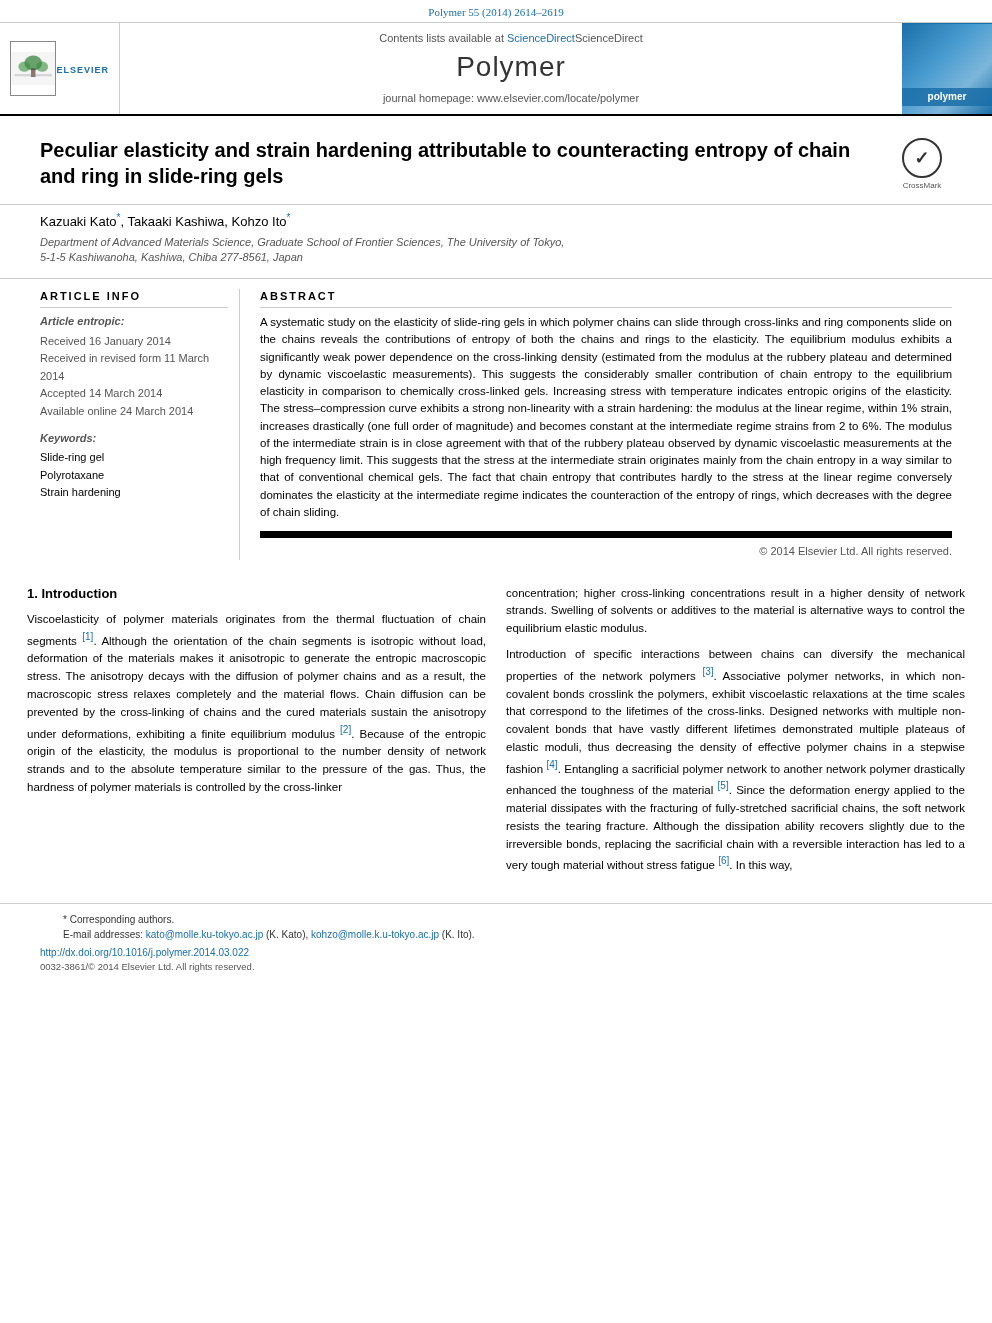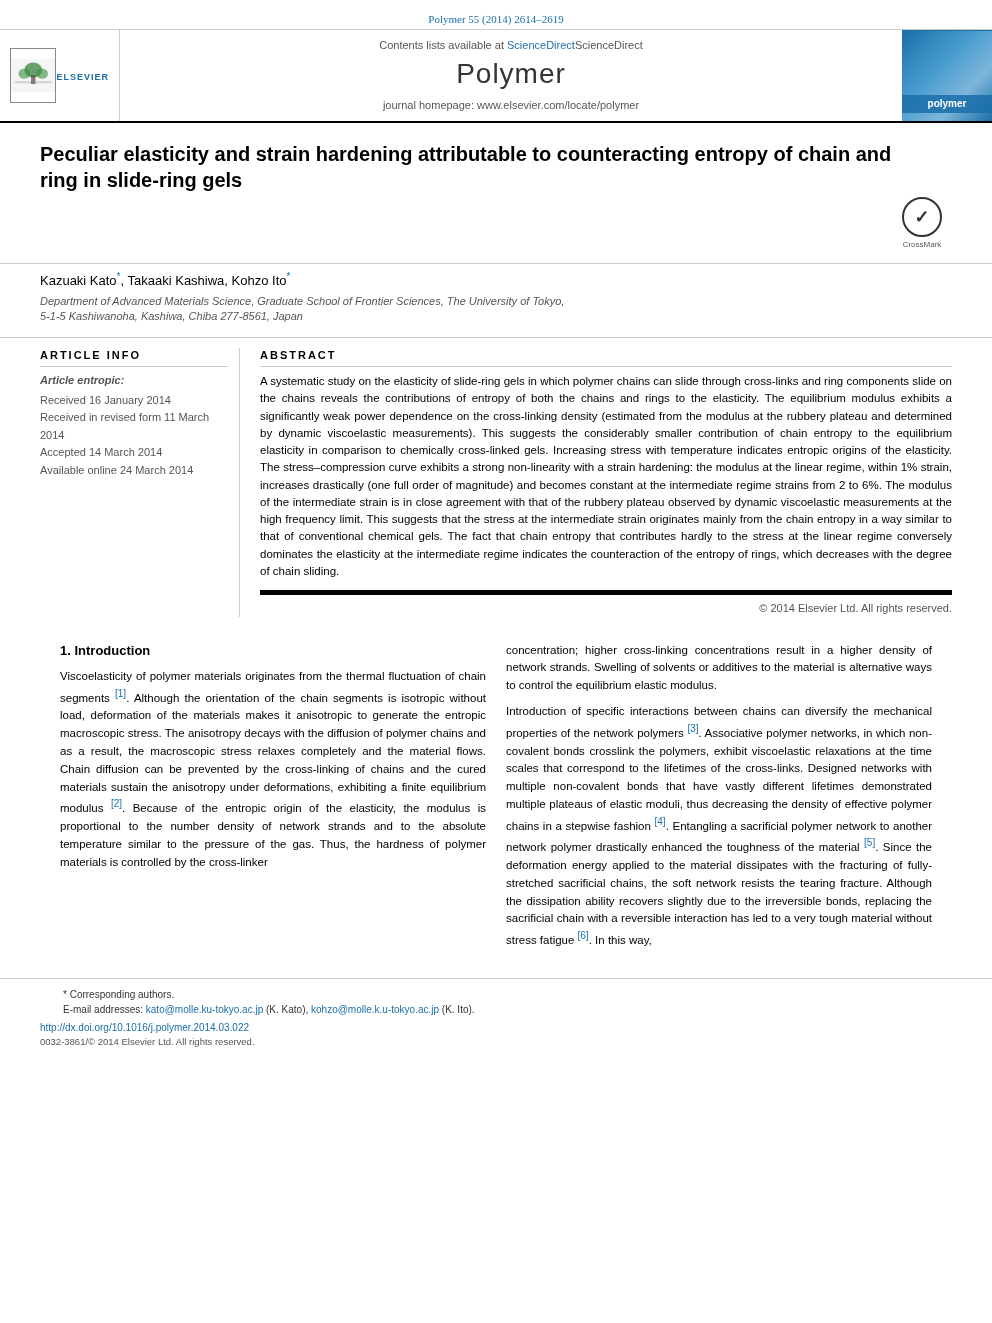--- a/index.html
+++ b/index.html
@@ -10,21 +10,21 @@
       width: 992px;
       min-height: 1323px;
       font-size: 13px;
       line-height: 1.4;
     }
 
     
     .top-bar {
       background: #fff;
       text-align: center;
-      padding: 12px 0 2px;
+      padding: 5px 0 2px;
       font-size: 11px;
       color: #1a6fa8;
       border-bottom: 1px solid #ccc;
     }
 
     
     .journal-header {
       display: flex;
       align-items: stretch;
       border-bottom: 2px solid #000;
@@ -131,23 +131,22 @@
       height: 90px;
       background: linear-gradient(135deg, #1a6fa8 0%, #5aaee0 40%, #a8d4f0 70%, #1a6fa8 100%);
       opacity: 0.7;
     }
 
     
     .article-title-area {
       padding: 18px 40px 12px 40px;
       border-bottom: 1px solid #ccc;
       display: flex;
-      align-items: flex-end;
+      align-items: center;
       justify-content: space-between;
-      flex-direction: column;
     }
 
     .article-main-title {
       font-size: 20px;
       font-weight: bold;
       color: #000;
       line-height: 1.3;
       flex: 1;
       padding-right: 20px;
       font-family: Arial, sans-serif;
@@ -280,27 +279,27 @@
       text-align: justify;
       font-family: Arial, sans-serif;
     }
 
     .copyright-line {
       text-align: right;
       font-size: 11px;
       color: #555;
       font-family: Arial, sans-serif;
       margin-top: 10px;
-      border-top: 5px solid #000000;
+      border-top: 7px solid #000000;
       padding-top: 6px;
     }
 
     
     .body-content {
-      padding: 15px 60px;
+      padding: 15px 27px;
       display: flex;
       gap: 20px;
     }
 
     .body-left {
       flex: 1;
     }
 
     .body-right {
       flex: 1;
@@ -425,20 +424,26 @@
     <div class="section-heading">ARTICLE INFO</div>
 
     <div class="article-info-label">Article entropic:</div>
     <div class="article-info-date">Received 16 January 2014</div>
     <div class="article-info-date">
       <span>Received in revised form 11 March 2014</span>
     </div>
     <div class="article-info-date">Accepted 14 March 2014</div>
     <div class="article-info-date">Available online 24 March 2014</div>
 
+    <div class="keywords-section">
+      <div class="keywords-label">Keywords:</div>
+      <div class="keyword-item">Slide-ring gel</div>
+      <div class="keyword-item">Polyrotaxane</div>
+      <div class="keyword-item">Strain hardening</div>
+    </div>
   </div>
 
   <div class="right-col">
     <div class="section-heading">ABSTRACT</div>
     <div class="abstract-text">A systematic study on the elasticity of slide-ring gels in which polymer chains can slide through cross-links and ring components slide on the chains reveals the contributions of entropy of both the chains and rings to the elasticity. The equilibrium modulus exhibits a significantly weak power dependence on the cross-linking density (estimated from the modulus at the rubbery plateau and determined by dynamic viscoelastic measurements). This suggests the considerably smaller contribution of chain entropy to the equilibrium elasticity in comparison to chemically cross-linked gels. Increasing stress with temperature indicates entropic origins of the elasticity. The stress–compression curve exhibits a strong non-linearity with a strain hardening: the modulus at the linear regime, within 1% strain, increases drastically (one full order of magnitude) and becomes constant at the intermediate regime strains from 2 to 6%. The modulus of the intermediate strain is in close agreement with that of the rubbery plateau observed by dynamic viscoelastic measurements at the high frequency limit. This suggests that the stress at the intermediate strain originates mainly from the chain entropy in a way similar to that of conventional chemical gels. The fact that chain entropy that contributes hardly to the stress at the linear regime conversely dominates the elasticity at the intermediate regime indicates the counteraction of the entropy of rings, which decreases with the degree of chain sliding.</div>
     <div class="copyright-line">© 2014 Elsevier Ltd. All rights reserved.</div>
   </div>
 </div>
 
 <div class="body-content">

